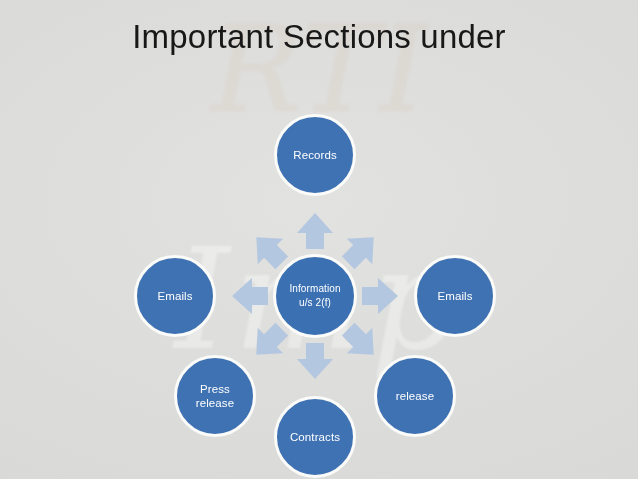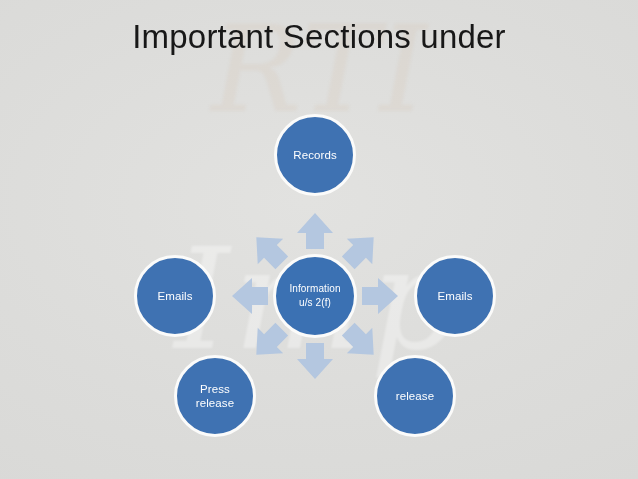--- a/index.html
+++ b/index.html
@@ -155,20 +155,25 @@
         <span>Emails</span>
       </span>
     </div>
 
     <div class="node" style="left:374px; top:355px; width:82px; height:82px;">
       <span class="lbl">
         <span>release</span>
       </span>
     </div>
 
+    <div class="node" style="left:274px; top:396px; width:82px; height:82px;">
+      <span class="lbl">
+        <span>Contracts</span>
+      </span>
+    </div>
 
     <div class="node" style="left:174px; top:355px; width:82px; height:82px;">
       <span class="lbl">
         <span>Press</span><br>
         <span>release</span>
       </span>
     </div>
 
     <div class="node" style="left:134px; top:255px; width:82px; height:82px;">
       <span class="lbl">

